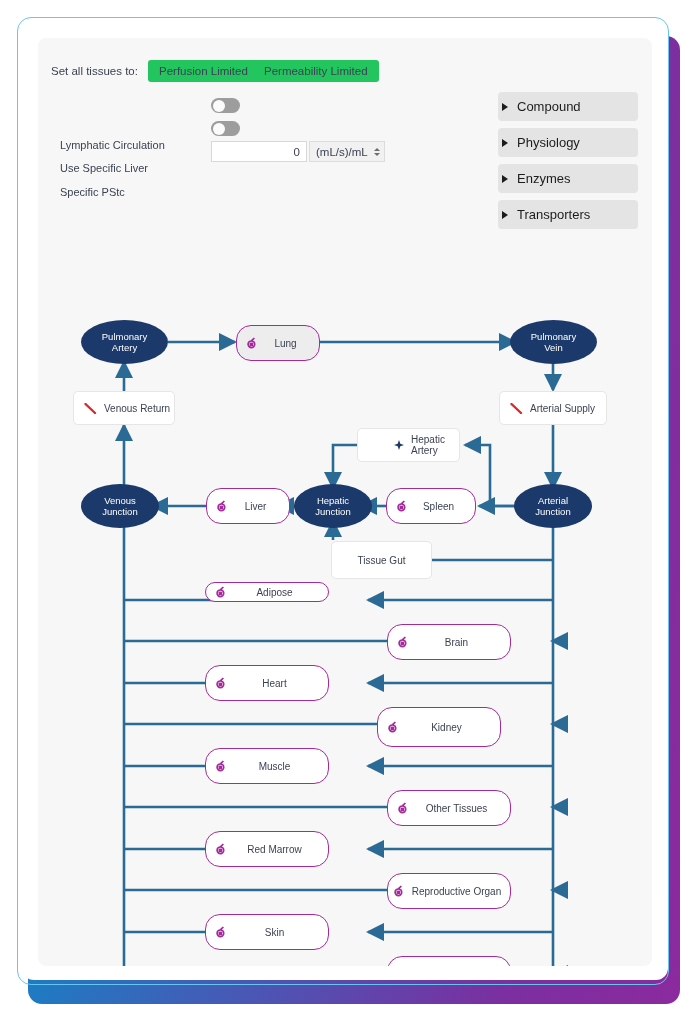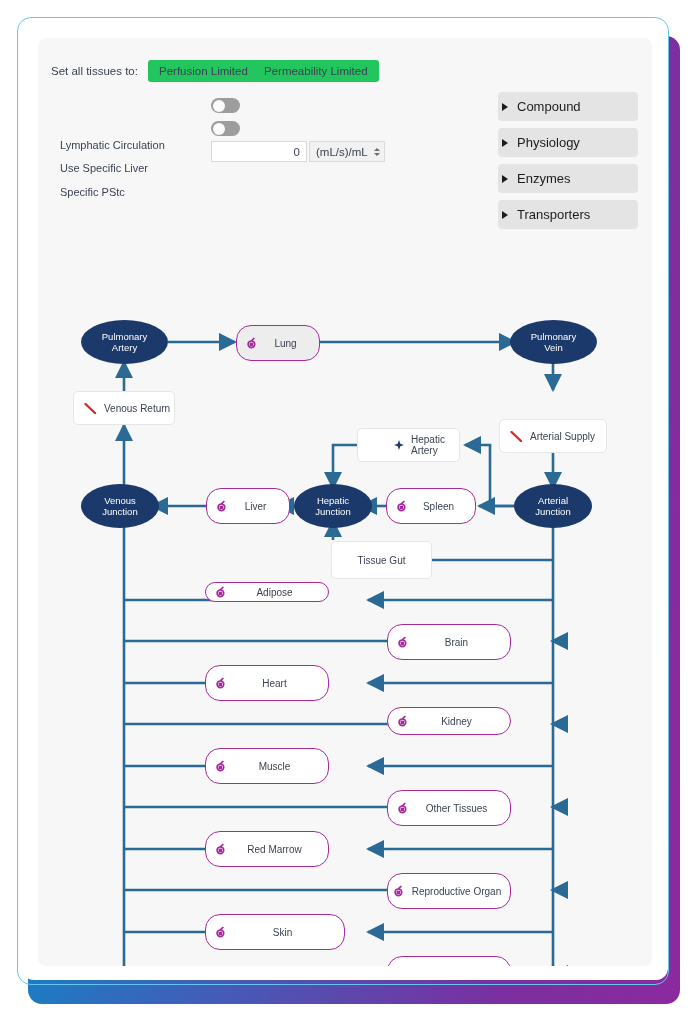--- a/index.html
+++ b/index.html
@@ -360,21 +360,21 @@
 
     <div class="node plainbox" style="left:35px; top:153px; width:102px; height:34px;">
       <span class="p-icon">
         <svg class="ico-slash" viewBox="0 0 13 11">
             <path d="M1.5 1 L11 10" stroke="#d12b2b" stroke-width="2.4" stroke-linecap="round"></path>
           </svg>
       </span>
       <span class="p-label">Venous Return</span>
     </div>
 
-    <div class="node plainbox" style="left:461px; top:153px; width:108px; height:34px;margin-top:28px;">
+    <div class="node plainbox" style="left:461px; top:153px; width:108px; height:34px;">
       <span class="p-icon">
         <svg class="ico-slash" viewBox="0 0 13 11">
             <path d="M1.5 1 L11 10" stroke="#d12b2b" stroke-width="2.4" stroke-linecap="round"></path>
           </svg>
       </span>
       <span class="p-label">Arterial Supply</span>
     </div>
 
     <div class="node plainbox" style="left:319px; top:190px; width:103px; height:34px;padding-left:26px;">
       <span class="p-icon">
@@ -412,21 +412,21 @@
     <div class="node tissue" style="left:167px; top:427px; width:124px; height:36px;">
       <span class="t-icon">
         <svg class="ico-tissue" viewBox="0 0 12 13">
             <path d="M8.4 1 L5 4.2 M5.4 4 A3.2 3.2 0 1 0 5.4 10.6 A3.2 3.2 0 1 0 5.4 4 Z" fill="none" stroke="#a52a9b" stroke-width="1.7"></path>
             <rect x="3.6" y="5.6" width="3.6" height="3.6" fill="#a52a9b"></rect>
           </svg>
       </span>
       <span class="t-label">Heart</span>
     </div>
 
-    <div class="node tissue" style="left:349px; top:469px; width:124px; height:28px;">
+    <div class="node tissue" style="left:339px; top:469px; width:124px; height:40px;">
       <span class="t-icon">
         <svg class="ico-tissue" viewBox="0 0 12 13">
             <path d="M8.4 1 L5 4.2 M5.4 4 A3.2 3.2 0 1 0 5.4 10.6 A3.2 3.2 0 1 0 5.4 4 Z" fill="none" stroke="#a52a9b" stroke-width="1.7"></path>
             <rect x="3.6" y="5.6" width="3.6" height="3.6" fill="#a52a9b"></rect>
           </svg>
       </span>
       <span class="t-label">Kidney</span>
     </div>
 
     <div class="node tissue" style="left:167px; top:510px; width:124px; height:36px;">
@@ -462,21 +462,21 @@
     <div class="node tissue" style="left:349px; top:635px; width:124px; height:36px;">
       <span class="t-icon" style="margin-left:5px;">
         <svg class="ico-tissue" viewBox="0 0 12 13">
             <path d="M8.4 1 L5 4.2 M5.4 4 A3.2 3.2 0 1 0 5.4 10.6 A3.2 3.2 0 1 0 5.4 4 Z" fill="none" stroke="#a52a9b" stroke-width="1.7"></path>
             <rect x="3.6" y="5.6" width="3.6" height="3.6" fill="#a52a9b"></rect>
           </svg>
       </span>
       <span class="t-label" style="padding-right:2px;">Reproductive Organ</span>
     </div>
 
-    <div class="node tissue" style="left:167px; top:676px; width:140px; height:36px;">
+    <div class="node tissue" style="left:167px; top:676px; width:124px; height:36px;">
       <span class="t-icon">
         <svg class="ico-tissue" viewBox="0 0 12 13">
             <path d="M8.4 1 L5 4.2 M5.4 4 A3.2 3.2 0 1 0 5.4 10.6 A3.2 3.2 0 1 0 5.4 4 Z" fill="none" stroke="#a52a9b" stroke-width="1.7"></path>
             <rect x="3.6" y="5.6" width="3.6" height="3.6" fill="#a52a9b"></rect>
           </svg>
       </span>
       <span class="t-label">Skin</span>
     </div>
 
     <div class="node tissue" style="left:349px; top:718px; width:124px; height:36px;">

